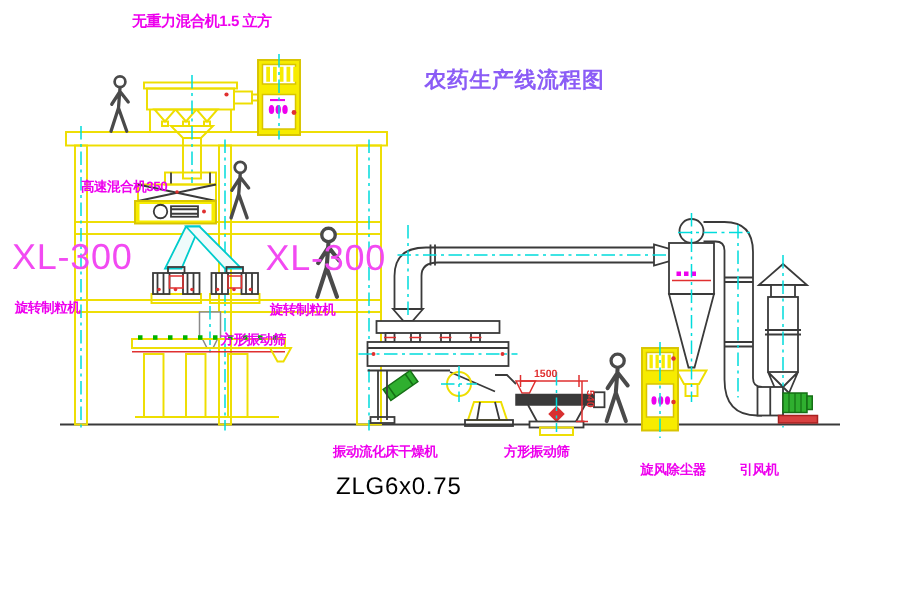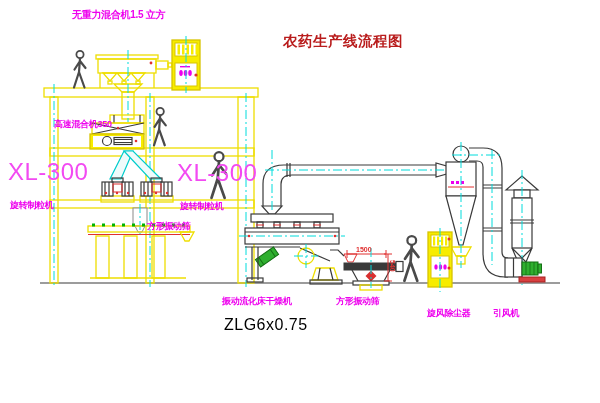--- a/index.html
+++ b/index.html
@@ -4,22 +4,22 @@
 <style>
   html,body{margin:0;padding:0;background:#fff;}
   #canvas{position:relative;width:600px;height:403px;background:#ffffff;overflow:hidden;
           font-family:"Liberation Sans",sans-serif;}
   #drawing{position:absolute;left:0;top:0;}
   .lbl{position:absolute;white-space:nowrap;color:#ee00ee;font-weight:bold;line-height:1;}
   .lbl-sm{font-size:9px;letter-spacing:-0.3px;margin-top:13px;}
   .lbl-md{font-size:10px;letter-spacing:-0.3px;}
   .lbl-model{font-size:24px;font-weight:400;letter-spacing:0.5px;color:#f24af2;}
   .lbl-model-sm{font-size:16px;font-weight:400;letter-spacing:0.5px;color:#000000;margin-top:23px;}
-  #title{position:absolute;left:283px;top:32px;display:flex;align-items:center;gap:19px;
-         color:#b91c1c;white-space:nowrap;}
+  #title{position:absolute;left:283px;top:44px;display:flex;align-items:center;gap:19px;
+         color:#8b5cf6;white-space:nowrap;}
   #title .t-cn{font-size:14.5px;font-weight:bold;letter-spacing:0.5px;}
   #title .t-cap{font-size:22px;font-weight:300;letter-spacing:1px;}
   .dim{position:absolute;color:#e03030;font-size:7px;font-weight:bold;white-space:nowrap;}
   .dim-v{writing-mode:vertical-rl;}
   
   .y{stroke:#eede00;fill:none;stroke-width:1.3;}
   .yf{fill:#f7ec00;stroke:#d8c400;stroke-width:1.3;}
   .c{stroke:#00dcdc;fill:none;stroke-width:1;stroke-dasharray:9 3 2 3;}
   .d{stroke:#3a3a3a;fill:none;stroke-width:1.2;}
   .df{fill:#ffffff;stroke:#3a3a3a;stroke-width:1.2;}
@@ -275,21 +275,21 @@
       </g>
     <g transform="translate(402,235) scale(1.22)">
         <use href="#person"></use>
       </g>
   </svg>
 
   <div id="title">
     <span class="t-cn">农药生产线流程图</span>
   </div>
 
-  <div class="lbl lbl-md" style="left:72px;top:10px;">无重力混合机1.5 立方</div>
+  <div class="lbl lbl-md" style="left:88px;top:10px;">无重力混合机1.5 立方</div>
   <div class="lbl lbl-sm" style="left:54px;top:107px;">高速混合机350</div>
   <div class="lbl lbl-model" style="left:8px;top:160px;">XL-300</div>
   <div class="lbl lbl-sm" style="left:10px;top:188px;">旋转制粒机</div>
   <div class="lbl lbl-model" style="left:177px;top:161px;">XL-300</div>
   <div class="lbl lbl-sm" style="left:180px;top:189px;">旋转制粒机</div>
   <div class="lbl lbl-sm" style="left:147px;top:209px;">方形振动筛</div>
   <div class="lbl lbl-sm" style="left:222px;top:284px;">振动流化床干燥机</div>
   <div class="lbl lbl-model-sm" style="left:224px;top:294px;">ZLG6x0.75</div>
   <div class="lbl lbl-sm" style="left:336px;top:284px;text-align:center;">方形振动筛</div>
   <div class="lbl lbl-sm" style="left:427px;top:296px;">旋风除尘器</div>

